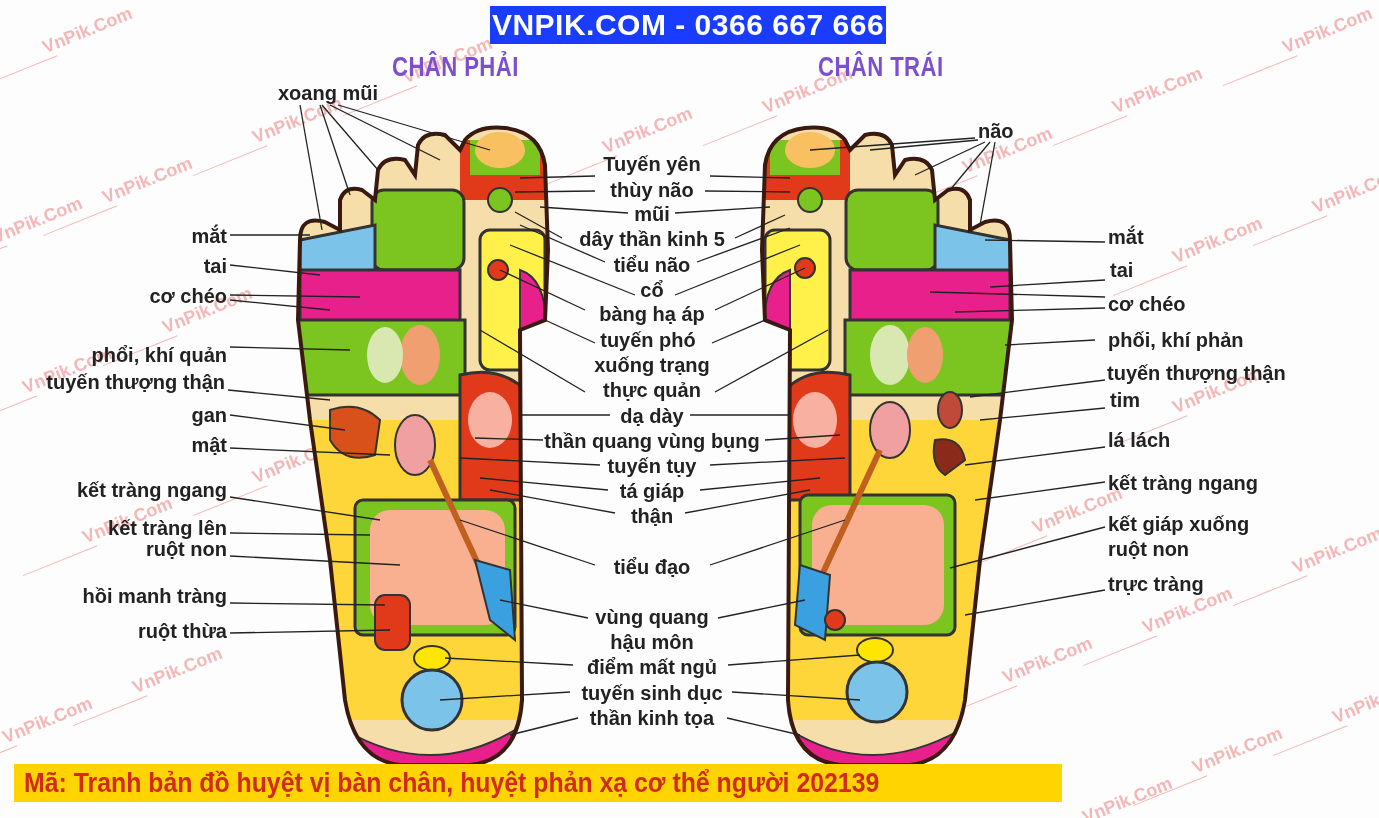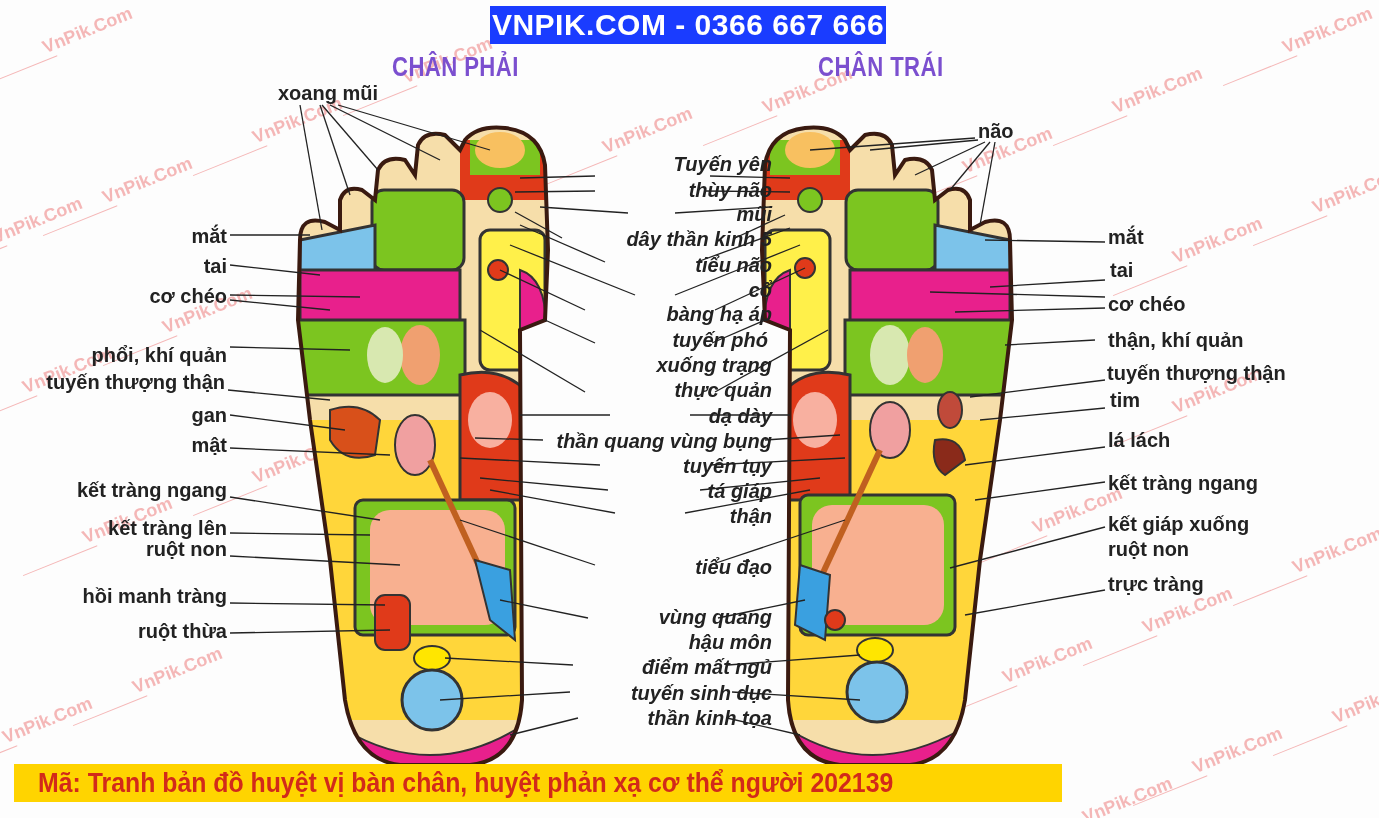--- a/index.html
+++ b/index.html
@@ -3,23 +3,23 @@
 <meta charset="utf-8">
 <style>
   html, body { margin:0; padding:0; }
   body { width:1379px; height:818px; position:relative; overflow:hidden; background:#fdfdfd; font-family:"Liberation Sans", sans-serif; }
   .wm { position:absolute; color:#f2a0a0; font-size:18px; font-weight:bold; transform:rotate(-22deg); opacity:0.75; white-space:nowrap; pointer-events:none; }
   .wm::before { content:""; position:absolute; left:-70px; top:22px; width:80px; height:1px; background:#f2a0a0; transform:rotate(0deg); }
   #banner { position:absolute; left:490px; top:6px; width:396px; height:38px; background:#1a3cff; color:#fff; font-weight:bold; font-size:30px; line-height:38px; text-align:center; letter-spacing:0.5px; }
   .foot-title { position:absolute; top:52px; color:#7b4fcf; font-weight:bold; font-size:27px; transform:scaleX(0.82); transform-origin:left; letter-spacing:0.5px; }
   .lbl { position:absolute; font-size:20px; font-weight:bold; color:#222; white-space:nowrap; line-height:22px; }
   .lbl.r { text-align:right; }
-  .lbl.c { text-align:right; width:240px;font-style:italic; }
+  .lbl.c { text-align:center; width:240px; }
   svg.lines { position:absolute; left:0; top:0; }
-  #footer { position:absolute; left:14px; top:764px; width:1048px; height:38px; background:#ffd400; color:#d22a1a; font-weight:bold; font-size:27px; line-height:38px; padding-left:24px; box-sizing:border-box; transform-origin:left; }
+  #footer { position:absolute; left:14px; top:764px; width:1048px; height:38px; background:#ffd400; color:#d22a1a; font-weight:bold; font-size:27px; line-height:38px; padding-left:10px; box-sizing:border-box; transform-origin:left; }
   #footer span { display:inline-block; transform:scaleX(0.92); transform-origin:left; white-space:nowrap; }
 </style>
 </head>
 <body>
 
 <div>
   <div class="wm" style="left:40px;top:20px">VnPik.Com</div>
   <div class="wm" style="left:250px;top:110px">VnPik.Com</div>
   <div class="wm" style="left:100px;top:170px">VnPik.Com</div>
   <div class="wm" style="left:-10px;top:210px">VnPik.Com</div>
@@ -236,21 +236,21 @@
 <div class="lbl c" style="left:532px;top:606px">vùng quang</div>
 <div class="lbl c" style="left:532px;top:631px">hậu môn</div>
 <div class="lbl c" style="left:532px;top:656px">điểm mất ngủ</div>
 <div class="lbl c" style="left:532px;top:682px">tuyến sinh dục</div>
 <div class="lbl c" style="left:532px;top:707px">thần kinh tọa</div>
 
 <div class="lbl" style="left:978px;top:120px">não</div>
 <div class="lbl" style="left:1108px;top:226px">mắt</div>
 <div class="lbl" style="left:1110px;top:259px">tai</div>
 <div class="lbl" style="left:1108px;top:293px">cơ chéo</div>
-<div class="lbl" style="left:1108px;top:329px">thận, khí quản</div>
+<div class="lbl" style="left:1108px;top:329px">phối, khí phản</div>
 <div class="lbl" style="left:1107px;top:362px">tuyến thượng thận</div>
 <div class="lbl" style="left:1110px;top:389px">tim</div>
 <div class="lbl" style="left:1108px;top:429px">lá lách</div>
 <div class="lbl" style="left:1108px;top:472px">kết tràng ngang</div>
 <div class="lbl" style="left:1108px;top:513px">kết giáp xuống</div>
 <div class="lbl" style="left:1108px;top:538px">ruột non</div>
 <div class="lbl" style="left:1108px;top:573px">trực tràng</div>
 
 <div id="footer"><span>Mã: Tranh bản đồ huyệt vị bàn chân, huyệt phản xạ cơ thể người 202139</span></div>
 

